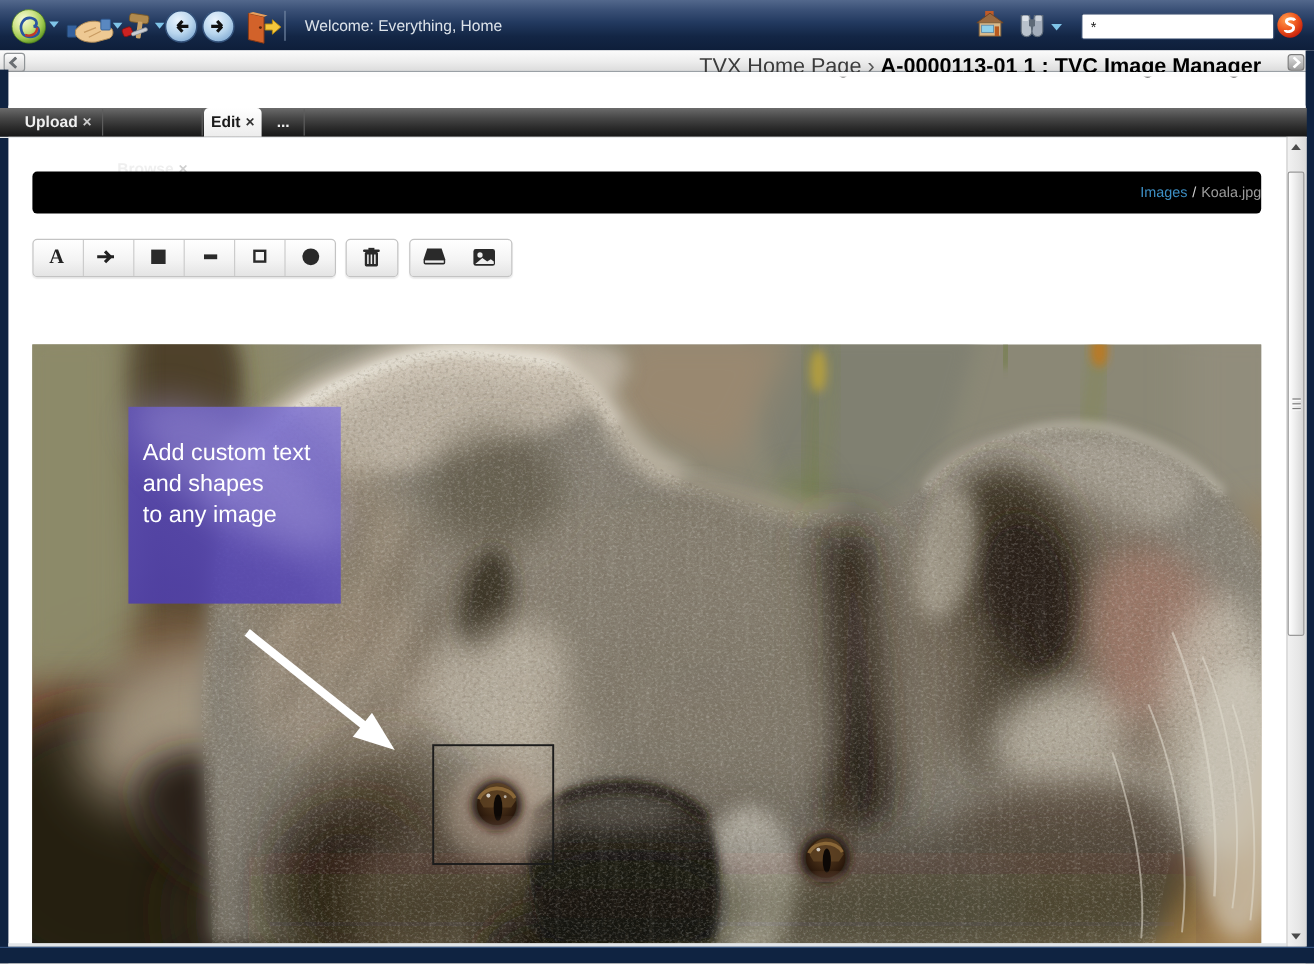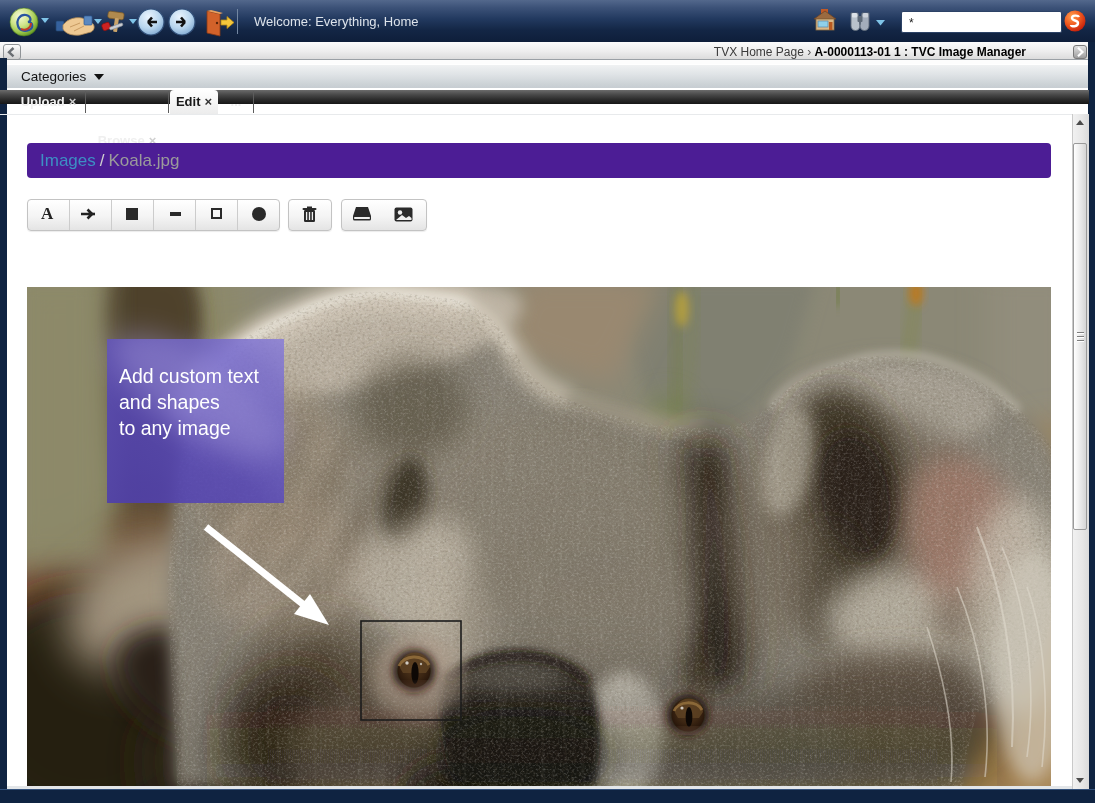--- a/index.html
+++ b/index.html
@@ -13,47 +13,47 @@
     border-bottom:1px solid #9aa0a5;}
   #gap1{left:0;top:60px;width:1089px;height:4px;background:#fdfdfd;}
   #navyL{left:0;top:58px;width:7px;height:745px;background:#0f2341;}
   #navyR{left:1088px;top:42px;width:7px;height:761px;background:#0f2341;}
   #navyB{left:0;top:789px;width:1095px;height:14px;background:#0f2341;border-top:1px solid #33517c;}
   #catbar{left:7px;top:64px;width:1081px;height:24px;
     background:linear-gradient(180deg,#f0f2f3 0%,#dfe3e6 40%,#cdd3d7 78%,#c5cbd0 100%);
     border-top:1px solid #fff;border-bottom:1px solid #fff;}
   #catbar .lbl{position:absolute;left:14px;top:4px;font-size:13.5px;color:#141414;}
   #catbar .arr{position:absolute;left:87px;top:9px;width:0;height:0;border-left:5px solid transparent;border-right:5px solid transparent;border-top:6px solid #111;}
-  #tabbar{left:0;top:90px;width:1089px;height:14px;
+  #tabbar{left:0;top:90px;width:1089px;height:24px;
     background:linear-gradient(180deg,#6b6b6b 0%,#474747 35%,#2a2a2a 70%,#161616 100%);}
   .tab{position:absolute;top:0;height:24px;line-height:24px;font-size:13px;font-weight:bold;color:#efefef;text-align:center;}
   .tab .x{color:#cfcfcf;font-weight:bold;margin-left:4px;}
   .tabsep{position:absolute;top:1px;width:1px;height:22px;background:#5c5c5c;}
   #tabedit{background:linear-gradient(180deg,#ffffff,#ececec);color:#1a1a1a;border-radius:4px 4px 0 0;}
   #tabedit .x{color:#333;}
   #contentline{left:0;top:114px;width:1089px;height:1px;background:#e8eaec;}
   
-  #bc{left:27px;top:143px;width:1024px;height:35px;background:#4c1d95;border-radius:4px;font-size:17px;line-height:35px;}
+  #bc{left:27px;top:143px;width:1024px;height:35px;background:#000000;border-radius:4px;font-size:12px;line-height:35px;text-align:right;}
   #bc .a{color:#3d8fc4;margin-left:13px;}
   #bc .sep{color:#cfcfcf;margin:0 4px;}
   #bc .cur{color:#9b9b9b;}
   
   .btngrp{position:absolute;top:199px;height:30px;border:1px solid #c3c3c3;border-radius:4px;
      background:linear-gradient(180deg,#ffffff 0%,#f4f4f4 55%,#e4e4e4 100%);box-shadow:0 1px 1px rgba(0,0,0,0.08);}
   .btncell{position:absolute;top:0;height:30px;border-right:1px solid #cccccc;}
   .btncell:last-child{border-right:none;}
   
   #sbtrack{left:1072px;top:114px;width:16px;height:675px;background:linear-gradient(90deg,#f1f1f1,#e6e6e6 60%,#dadada);border-left:1px solid #c9c9c9;}
   #sbthumb{left:1073px;top:143px;width:14px;height:387px;background:linear-gradient(90deg,#ffffff,#efefef 40%,#d5d5d5);border:1px solid #9a9a9a;border-radius:2px;box-sizing:border-box;}
   .grip{position:absolute;left:3px;width:7px;height:1px;background:#7d7d7d;box-shadow:0 1px 0 #fff;}
   .sbarr{position:absolute;left:4px;width:0;height:0;border-left:4px solid transparent;border-right:4px solid transparent;}
   #welcome{left:254px;top:14px;font-size:13px;color:#dde3ea;}
   #searchbox{left:901px;top:11px;width:159px;height:20px;background:#fff;border-radius:2px;border:1px solid #2c4266;}
   #searchbox span{position:absolute;left:7px;top:4px;font-size:12px;color:#222;}
-  #crumbtxt{right:69px;top:45px;font-size:12px;color:#3b3b3b;position:absolute;}
+  #crumbtxt{right:44px;top:45px;font-size:18px;color:#3b3b3b;position:absolute;}
   #crumbtxt b{color:#000;}
   .minibtn{position:absolute;border-radius:3px;box-sizing:border-box;}
 </style>
 </head>
 <body>
 <div id="page">
   <div class="abs" id="topbar"></div>
 
   <svg class="abs" style="left:8px;top:6px" width="230" height="32" viewBox="0 0 230 32">
     <defs>
@@ -138,24 +138,20 @@
       <path d="M7.5,1 L3,5.2 L7.5,9.4" stroke="#6a6e72" stroke-width="2.4" fill="none"></path>
     </svg>
   <div id="crumbtxt">TVX Home Page <span style="color:#555">›</span> <b>A-0000113-01 1 : TVC Image Manager</b></div>
   <div class="abs minibtn" style="left:1073px;top:45px;width:14px;height:14px;background:linear-gradient(180deg,#e2e2e2,#9d9d9d);border:1px solid #7a7a7a;"></div>
   <svg class="abs" style="left:1076px;top:47px" width="9" height="10">
       <path d="M2,0.8 L6.5,5 L2,9.2" stroke="#fff" stroke-width="2.2" fill="none"></path>
     </svg>
   <div class="abs" id="gap1"></div>
   <div class="abs" id="navyL"></div>
   <div class="abs" id="navyR"></div>
-  <div class="abs" id="catbar">
-      <span class="lbl">Categories</span>
-      <span class="arr"></span>
-    </div>
   <div class="abs" style="left:7px;top:88px;width:1081px;height:2px;background:#fff"></div>
   <div class="abs" id="tabbar">
     <div class="tab" style="left:12px;width:73px;">Upload<span class="x">×</span></div>
     <div class="tabsep" style="left:85px;"></div>
     <div class="tab" style="left:86px;width:82px;margin-top:39px;">Browse<span class="x">×</span></div>
     <div class="tabsep" style="left:168px;"></div>
     <div class="tab" id="tabedit" style="left:170px;width:48px;">Edit<span class="x">×</span></div>
     <div class="tab" style="left:220px;width:32px;">...</div>
     <div class="tabsep" style="left:253px;"></div>
   </div>

